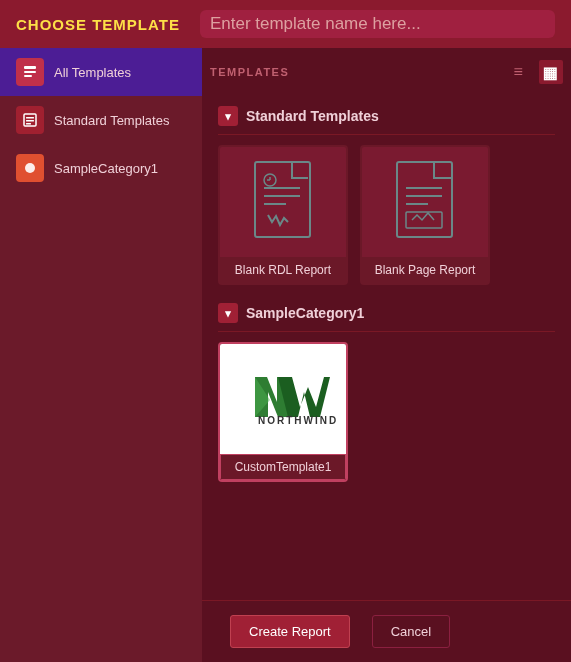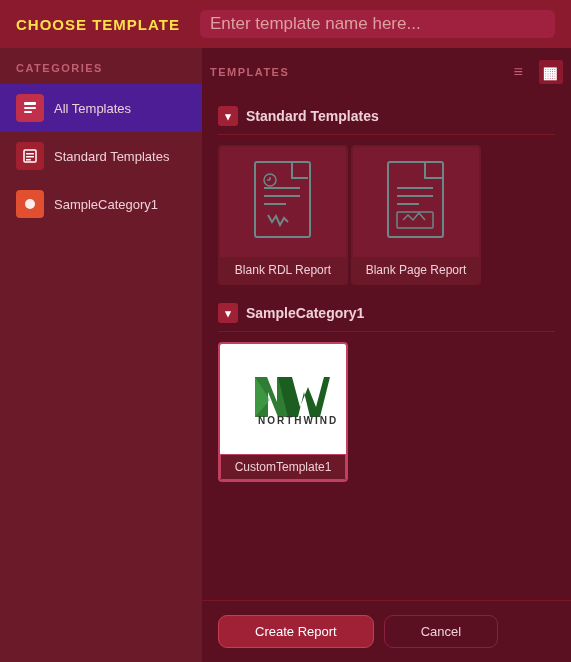--- a/index.html
+++ b/index.html
@@ -157,21 +157,21 @@
     .section-divider {
       height: 1px;
       background: #7a1825;
       margin: 0 8px 10px;
     }
 
     
     .templates-grid {
       display: flex;
       flex-wrap: wrap;
-      gap: 3px;
+      gap: 12px;
       padding: 0 8px 8px;
     }
     .template-card {
       width: 130px;
       background: #6b1828;
       border-radius: 4px;
       cursor: pointer;
       overflow: hidden;
       border: 2px solid transparent;
     }
@@ -215,26 +215,27 @@
 
     
     .footer {
       display: flex;
       gap: 10px;
       padding: 14px 16px;
       background: #5a1020;
       border-top: 1px solid #7a1825;
     }
     .btn {
-      padding: 8px 36px;
+      padding: 8px 18px;
       border: none;
-      border-radius: 9px;
+      border-radius: 3px;
       font-size: 13px;
       cursor: pointer;
       font-weight: 500;
+      margin-left: 12px;
     }
     .btn-primary {
       background: #a02035;
       color: #fff;
       border: 1px solid #c04050;
     }
     .btn-secondary {
       background: transparent;
       color: #f0d0d8;
       border: 1px solid #8b2040;
@@ -244,21 +245,20 @@
 <body>
 
 <div class="header">
   <span class="header-title">CHOOSE TEMPLATE</span>
   <input class="header-search" type="text" placeholder="Enter template name here..." style="">
 </div>
 
 <div class="main">
 
   <div class="sidebar">
-    <div class="sidebar-header">CATEGORIES</div>
 
     <div class="sidebar-item active">
       <div class="sidebar-icon icon-all">
         <svg width="16" height="16" viewBox="0 0 16 16" fill="none">
           <rect x="2" y="2" width="12" height="3" rx="1" fill="white"></rect>
           <rect x="2" y="7" width="12" height="2" rx="1" fill="white"></rect>
           <rect x="2" y="11" width="8" height="2" rx="1" fill="white"></rect>
         </svg>
       </div>
       <span>All Templates</span>

